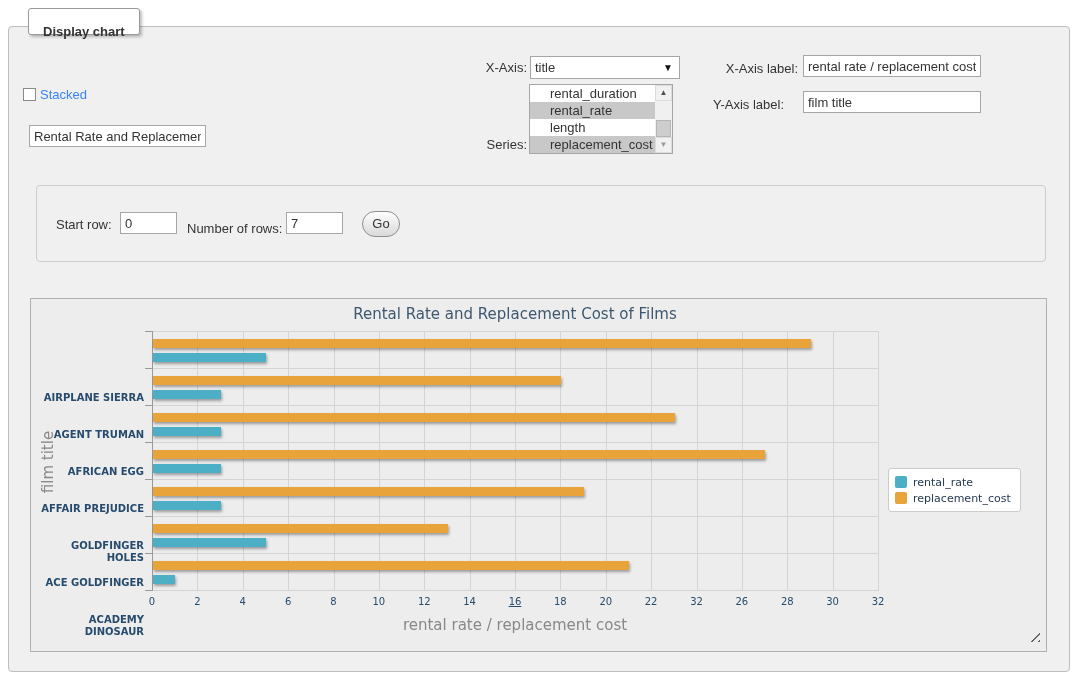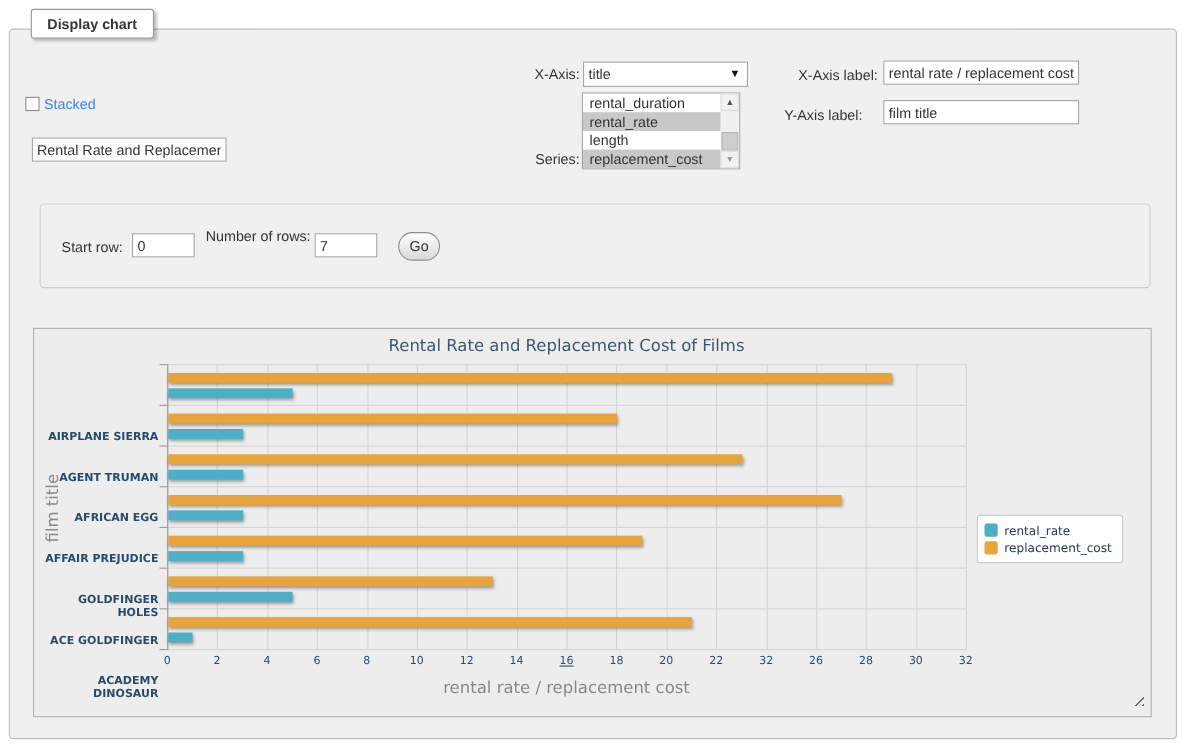--- a/index.html
+++ b/index.html
@@ -3,21 +3,21 @@
 <meta charset="utf-8">
 <style>
   * { box-sizing: border-box; margin: 0; padding: 0; }
   body { background:#fff; font-family:"Liberation Sans", sans-serif; }
   #screen { position:relative; width:1081px; height:681px; background:#fff; overflow:hidden; }
 
   
   .fieldset { position:absolute; left:8px; top:26px; width:1062px; height:646px;
     background:#f0f0f0; border:1px solid #bdbdbd; border-radius:4px; }
   .fieldset-legend { position:absolute; left:28px; top:8px; height:27px; line-height:25px;
-    padding:0 14px; background:#fff; border:1px solid #999; border-radius:3px;
+    padding:10px 14px; background:#fff; border:1px solid #999; border-radius:3px;
     box-shadow:2px 2px 3px rgba(0,0,0,0.25); font-size:13px; font-weight:bold; color:#333; z-index:5; }
 
   .lbl { position:absolute; font-size:13px; color:#333; }
   .txt-input { position:absolute; height:22px; background:#fff; border:1px solid #a6a6a6;
     font-size:13px; color:#333; padding:0 4px; font-family:"Liberation Sans",sans-serif; }
 
   
   #chart-type-group { position:absolute; left:29px; top:55px; display:flex; align-items:center; }
   .radio-item { display:flex; align-items:center; margin-right:9px; font-size:13px; color:#333; }
   .rb { width:13px; height:13px; border:1px solid #8a8a8a; border-radius:50%; background:#fff;
@@ -29,21 +29,21 @@
   .cb { width:13px; height:13px; border:1px solid #8a8a8a; background:#fff; margin-right:4px; flex:none; }
 
   
   .select { position:absolute; left:530px; top:56px; width:150px; height:23px; background:#fff;
     border:1px solid #a6a6a6; font-size:13px; color:#333; line-height:21px; padding:0 4px; }
   .select .arrow { position:absolute; right:6px; top:0; line-height:21px; font-size:10px; color:#111; }
 
   
   .listbox { position:absolute; left:529px; top:84px; width:144px; height:70px; background:#fff;
     border:1px solid #a6a6a6; overflow:hidden; }
-  .listbox .opt { height:17px; line-height:17px; font-size:13px; color:#333; padding-left:6px;
+  .listbox .opt { height:17px; line-height:17px; font-size:13px; color:#333; padding-left:20px;
     white-space:nowrap; width:126px; overflow:hidden; }
   .listbox .opt.sel { background:#c8c8c8; }
   .sb { position:absolute; right:0; top:0; width:17px; height:68px; background:#f0f0f0; }
   .sb-btn { position:absolute; left:0; width:17px; height:16px; background:#f1f1f1;
     border:1px solid #dcdcdc; text-align:center; font-size:8px; line-height:14px; color:#505050; }
   .sb-thumb { position:absolute; left:1px; width:15px; background:#cdcdcd; border:1px solid #b5b5b5; }
 
   
   .rows-panel { position:absolute; left:36px; top:185px; width:1010px; height:77px;
     border:1px solid #cdcdcd; border-radius:4px; }
@@ -116,21 +116,21 @@
   </div>
 
   <div class="lbl" style="left:713px; top:61px; width:85px; text-align:right;">X-Axis label:</div>
   <input class="txt-input" style="left: 803px; top: 55px; width: 178px;" value="rental rate / replacement cost">
   <div class="lbl" style="left:713px; top:97px; width:85px; text-align:left;">Y-Axis label:</div>
   <input class="txt-input" style="left: 803px; top: 91px; width: 178px;" value="film title">
 
   <div class="rows-panel"></div>
   <div class="lbl" style="left:56px; top:217px;">Start row:</div>
   <input class="txt-input" style="left: 120px; top: 212px; width: 57px;" value="0">
-  <div class="lbl" style="left:187px; top:207px;">Number of rows:</div>
+  <div class="lbl" style="left:187px; top:221px;">Number of rows:</div>
   <input class="txt-input" style="left: 286px; top: 212px; width: 57px;" value="7">
   <div class="go-btn">Go</div>
 
   <div class="chart" id="chart">
     <div class="chart-title">Rental Rate and Replacement Cost of Films</div>
     <div id="plot-layer">
         <div class="gridline-v" style="left: 121px; top: 32px; height: 259px;"></div>
         <div class="x-tick-label" style="left: 99px;">0</div>
         <div class="gridline-v" style="left: 166.375px; top: 32px; height: 259px;"></div>
         <div class="x-tick-label" style="left: 144.375px;">2</div>

